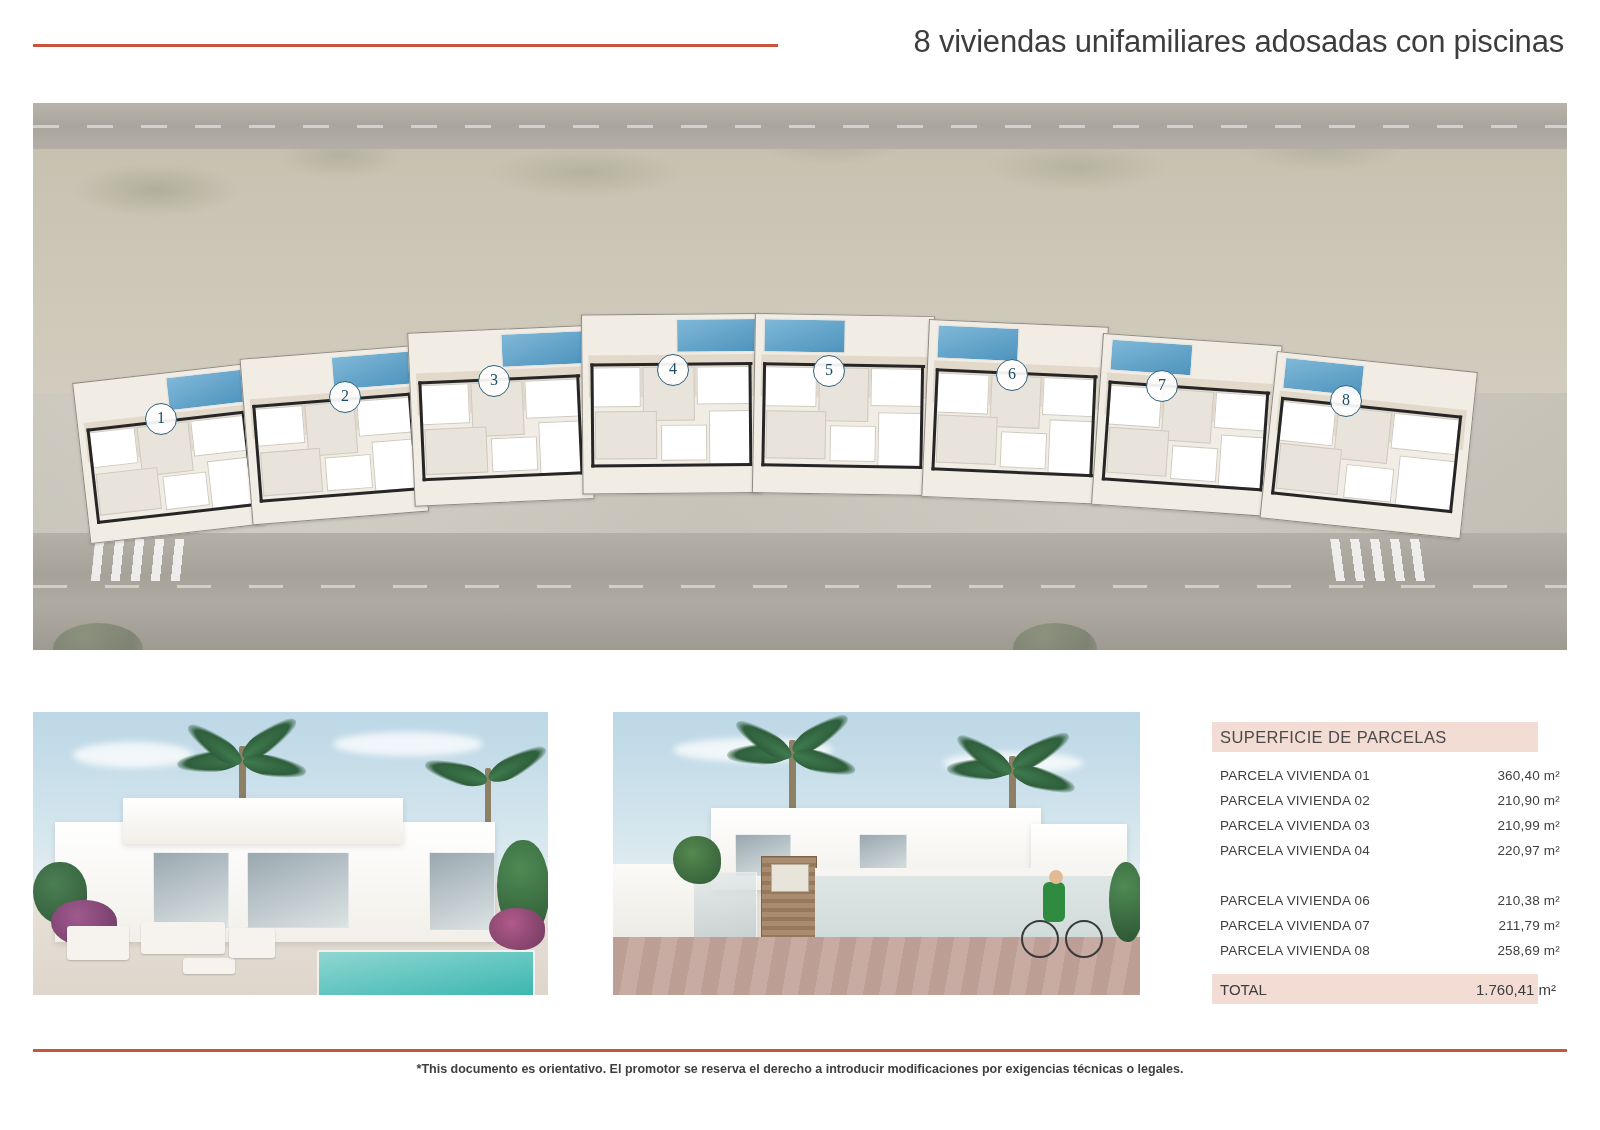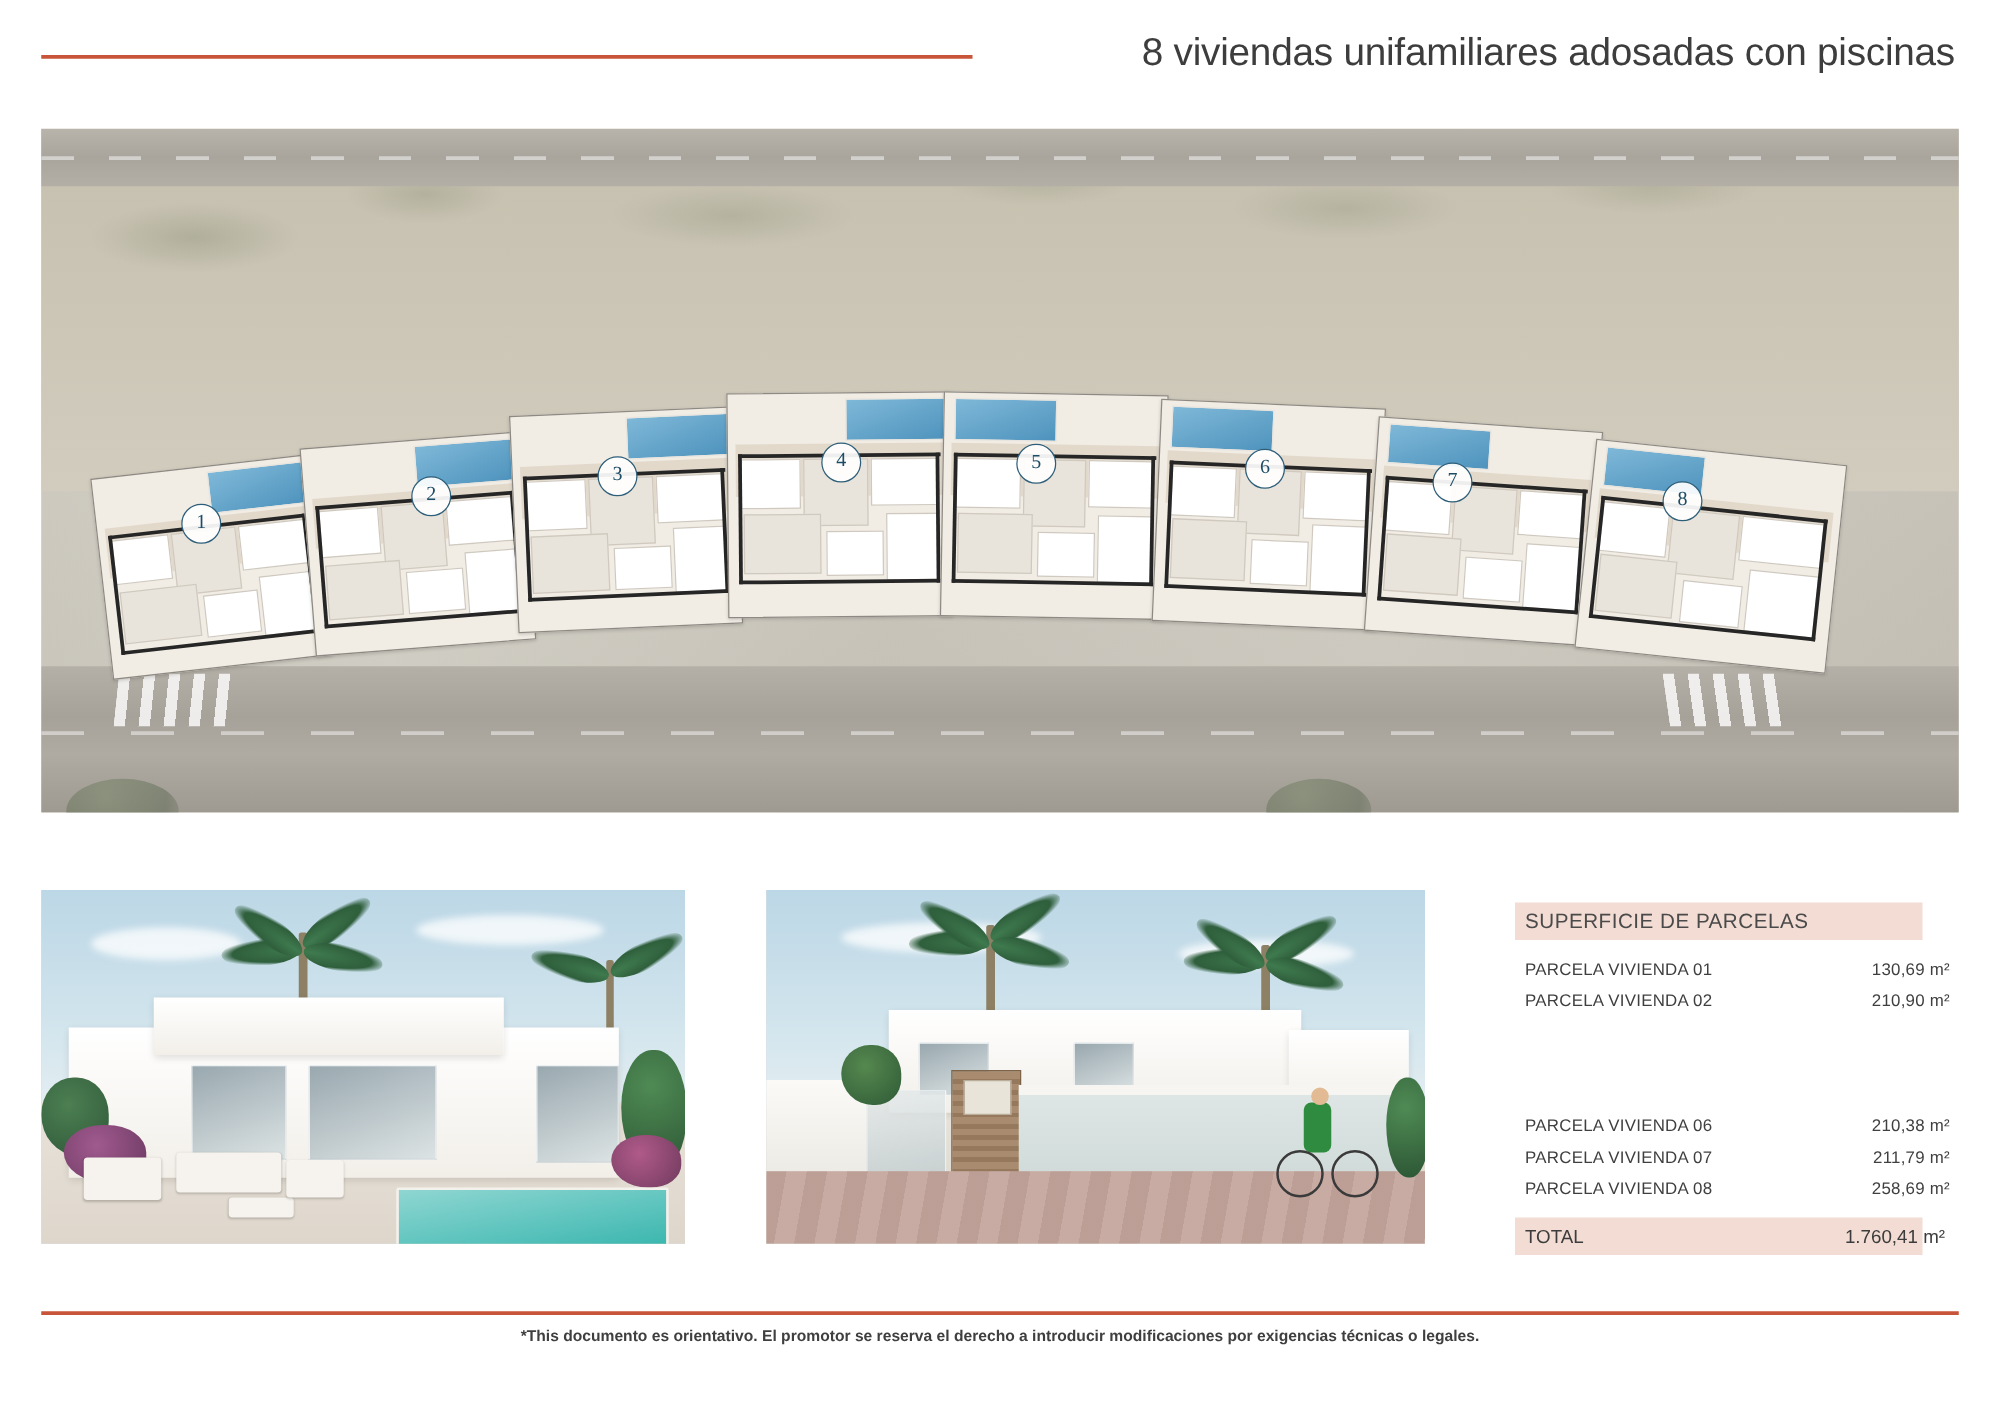--- a/index.html
+++ b/index.html
@@ -486,25 +486,33 @@
   <div class="shrub" style="left:496px; top:150px; width:34px; height:80px; background:radial-gradient(circle at 45% 30%,#4f8a54,#2c5634);"></div>
   <div class="shrub" style="left:60px; top:124px; width:48px; height:48px; background:radial-gradient(circle at 40% 35%,#55884f,#2f5a36);"></div>
 </div>
 
 <div class="table-panel">
   <div class="table-title-row"></div>
   <div class="table-title">SUPERFICIE DE PARCELAS</div>
 
   <div class="row" style="top:56px;">
     <span class="lbl">PARCELA VIVIENDA 01</span>
-    <span class="val">130,69 m²</span>
+    <span class="val">360,40 m²</span>
   </div>
   <div class="row" style="top:81px;">
     <span class="lbl">PARCELA VIVIENDA 02</span>
     <span class="val">210,90 m²</span>
+  </div>
+  <div class="row" style="top:106px;">
+    <span class="lbl">PARCELA VIVIENDA 03</span>
+    <span class="val">210,99 m²</span>
+  </div>
+  <div class="row" style="top:131px;">
+    <span class="lbl">PARCELA VIVIENDA 04</span>
+    <span class="val">220,97 m²</span>
   </div>
   <div class="row" style="top:181px;">
     <span class="lbl">PARCELA VIVIENDA 06</span>
     <span class="val">210,38 m²</span>
   </div>
   <div class="row" style="top:206px;">
     <span class="lbl">PARCELA VIVIENDA 07</span>
     <span class="val">211,79 m²</span>
   </div>
   <div class="row" style="top:231px;">

